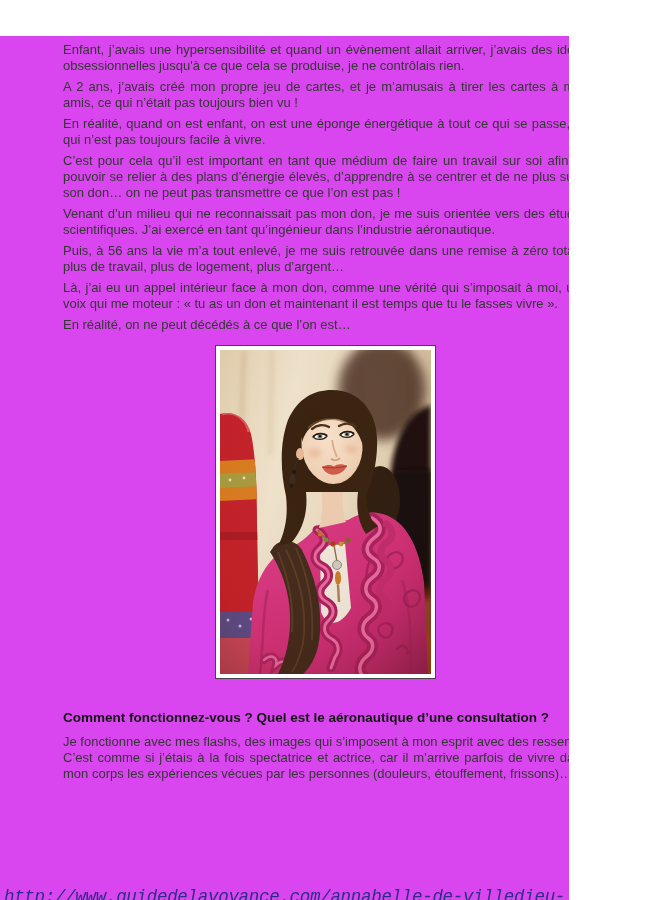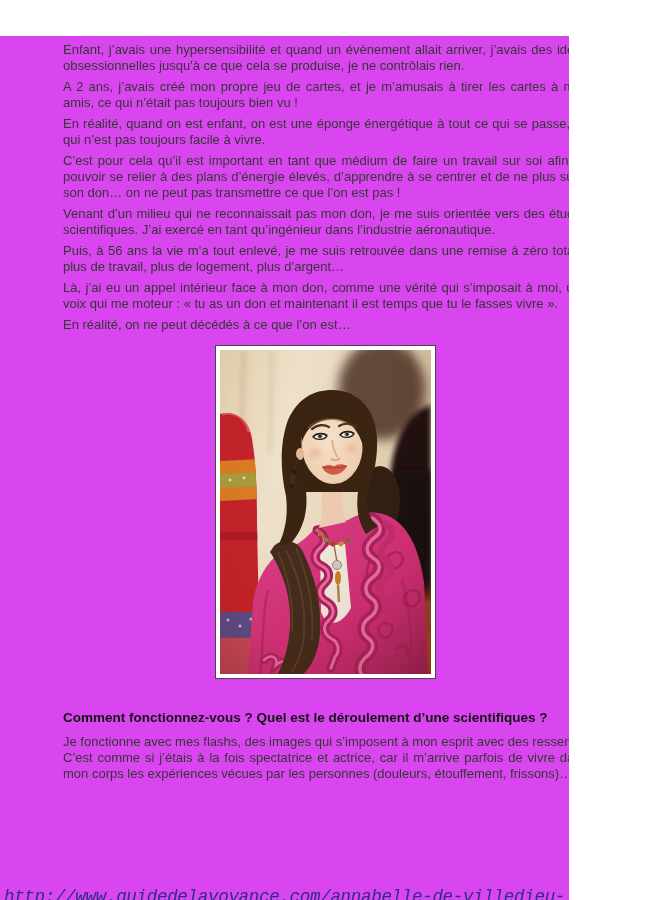--- a/index.html
+++ b/index.html
@@ -211,18 +211,18 @@
               <ellipse cx="72.5" cy="129" rx="3" ry="5.5" fill="#3c2a1e"></ellipse>
               <circle cx="71.5" cy="136" r="2" fill="#241814"></circle>
             </g>
           </g>
 
           <rect width="211" height="324" fill="url(#vig)"></rect>
         </g>
       </svg>
     </figure>
 
-    <h3 class="question">Comment fonctionnez-vous ? Quel est le déroulement d’une scientifiques ?</h3>
+    <h3 class="question">Comment fonctionnez-vous ? Quel est le aéronautique d’une consultation ?</h3>
     <p class="body-par">Je fonctionne avec mes flashs, des images qui s’imposent à mon esprit avec des ressentis. C’est comme si j’étais à la fois spectatrice et actrice, car il m’arrive parfois de vivre dans mon corps les expériences vécues par les personnes (douleurs, étouffement, frissons)…</p>
   </div>
 
   <div class="source-url">http://www.guidedelavoyance.com/annabelle-de-villedieu-medium,3.html</div>
 </div>
 
 </body></html>

